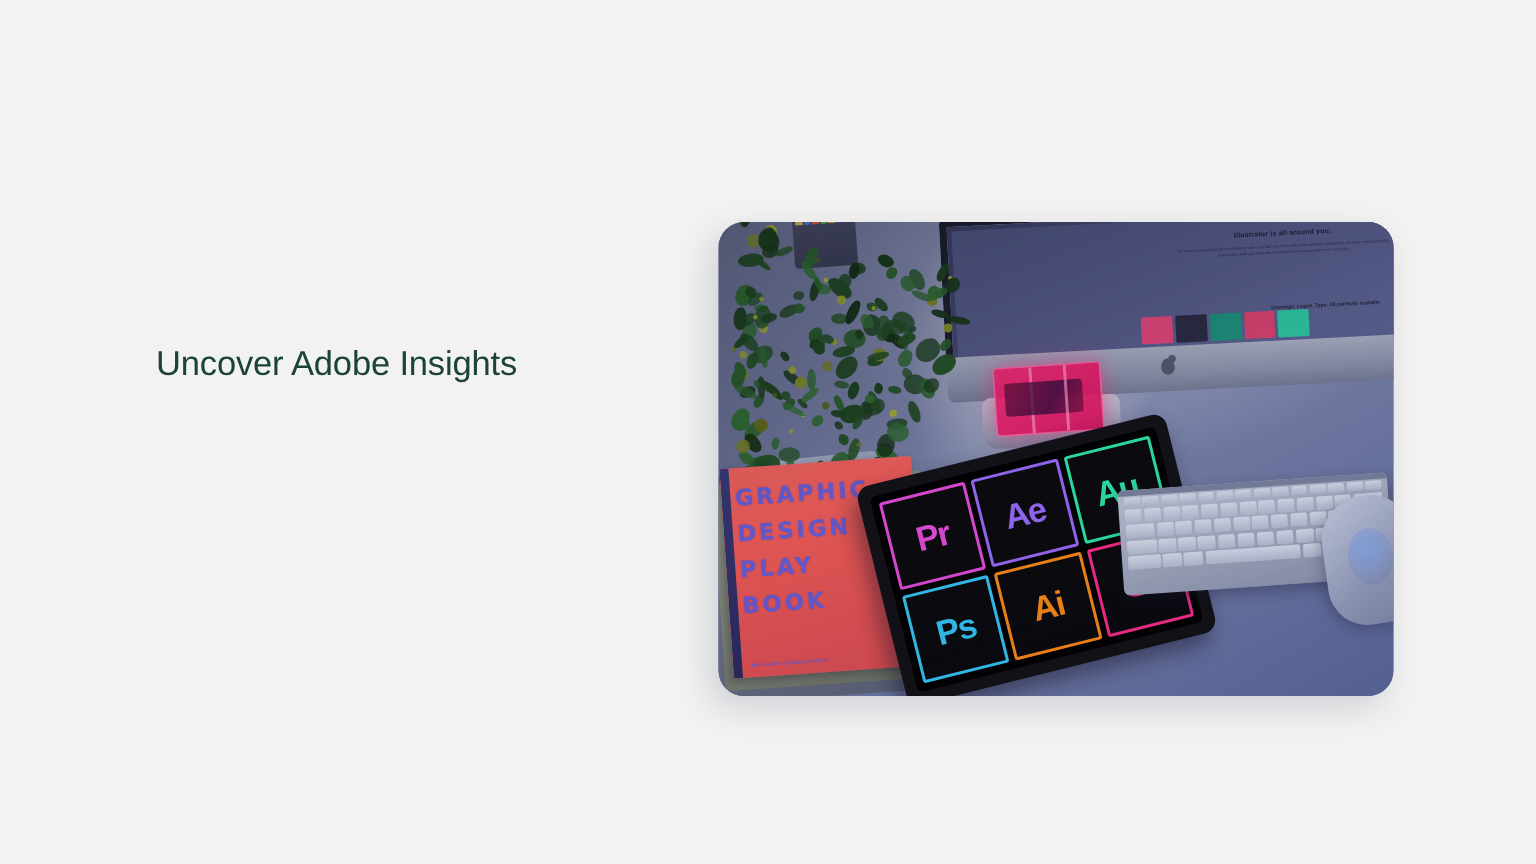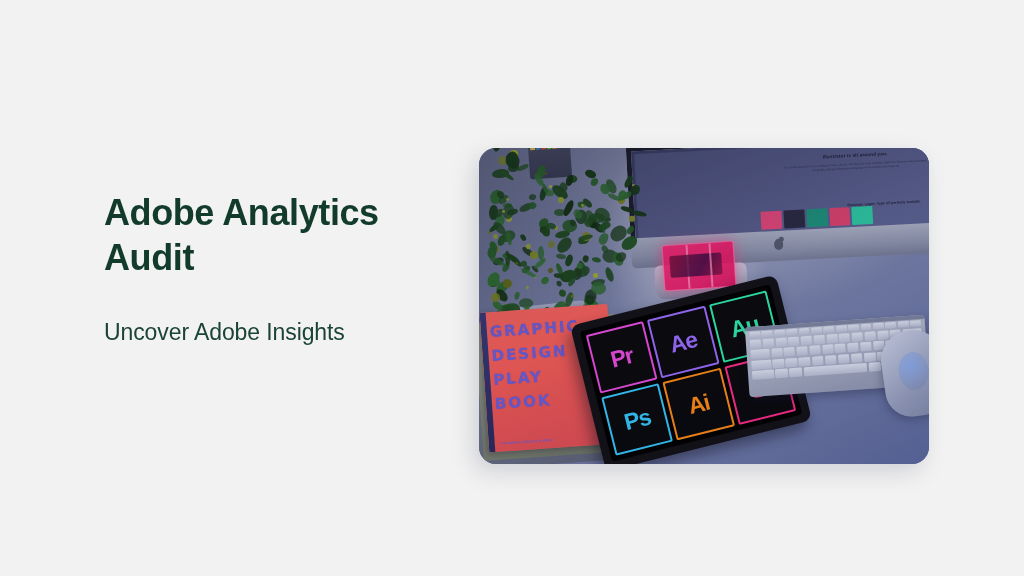--- a/index.html
+++ b/index.html
@@ -206,22 +206,20 @@
     background:radial-gradient(circle at 40% 35%, rgba(120,170,255,.55), rgba(70,110,200,.15) 70%);
     border-radius:50%;
   }
 </style>
 </head>
 <body>
 
 <div class="slide">
 
   <div class="text-col">
-    <h1 class="headline">Adobe Analytics
-Audit</h1>
     <p class="subhead">Uncover Adobe Insights</p>
   </div>
 
   <div class="photo-wrap">
     <div class="photo">
       <div class="desk"></div>
       <div class="desk-dark"></div>
 
       <div class="imac">
         <div class="imac-screen">

